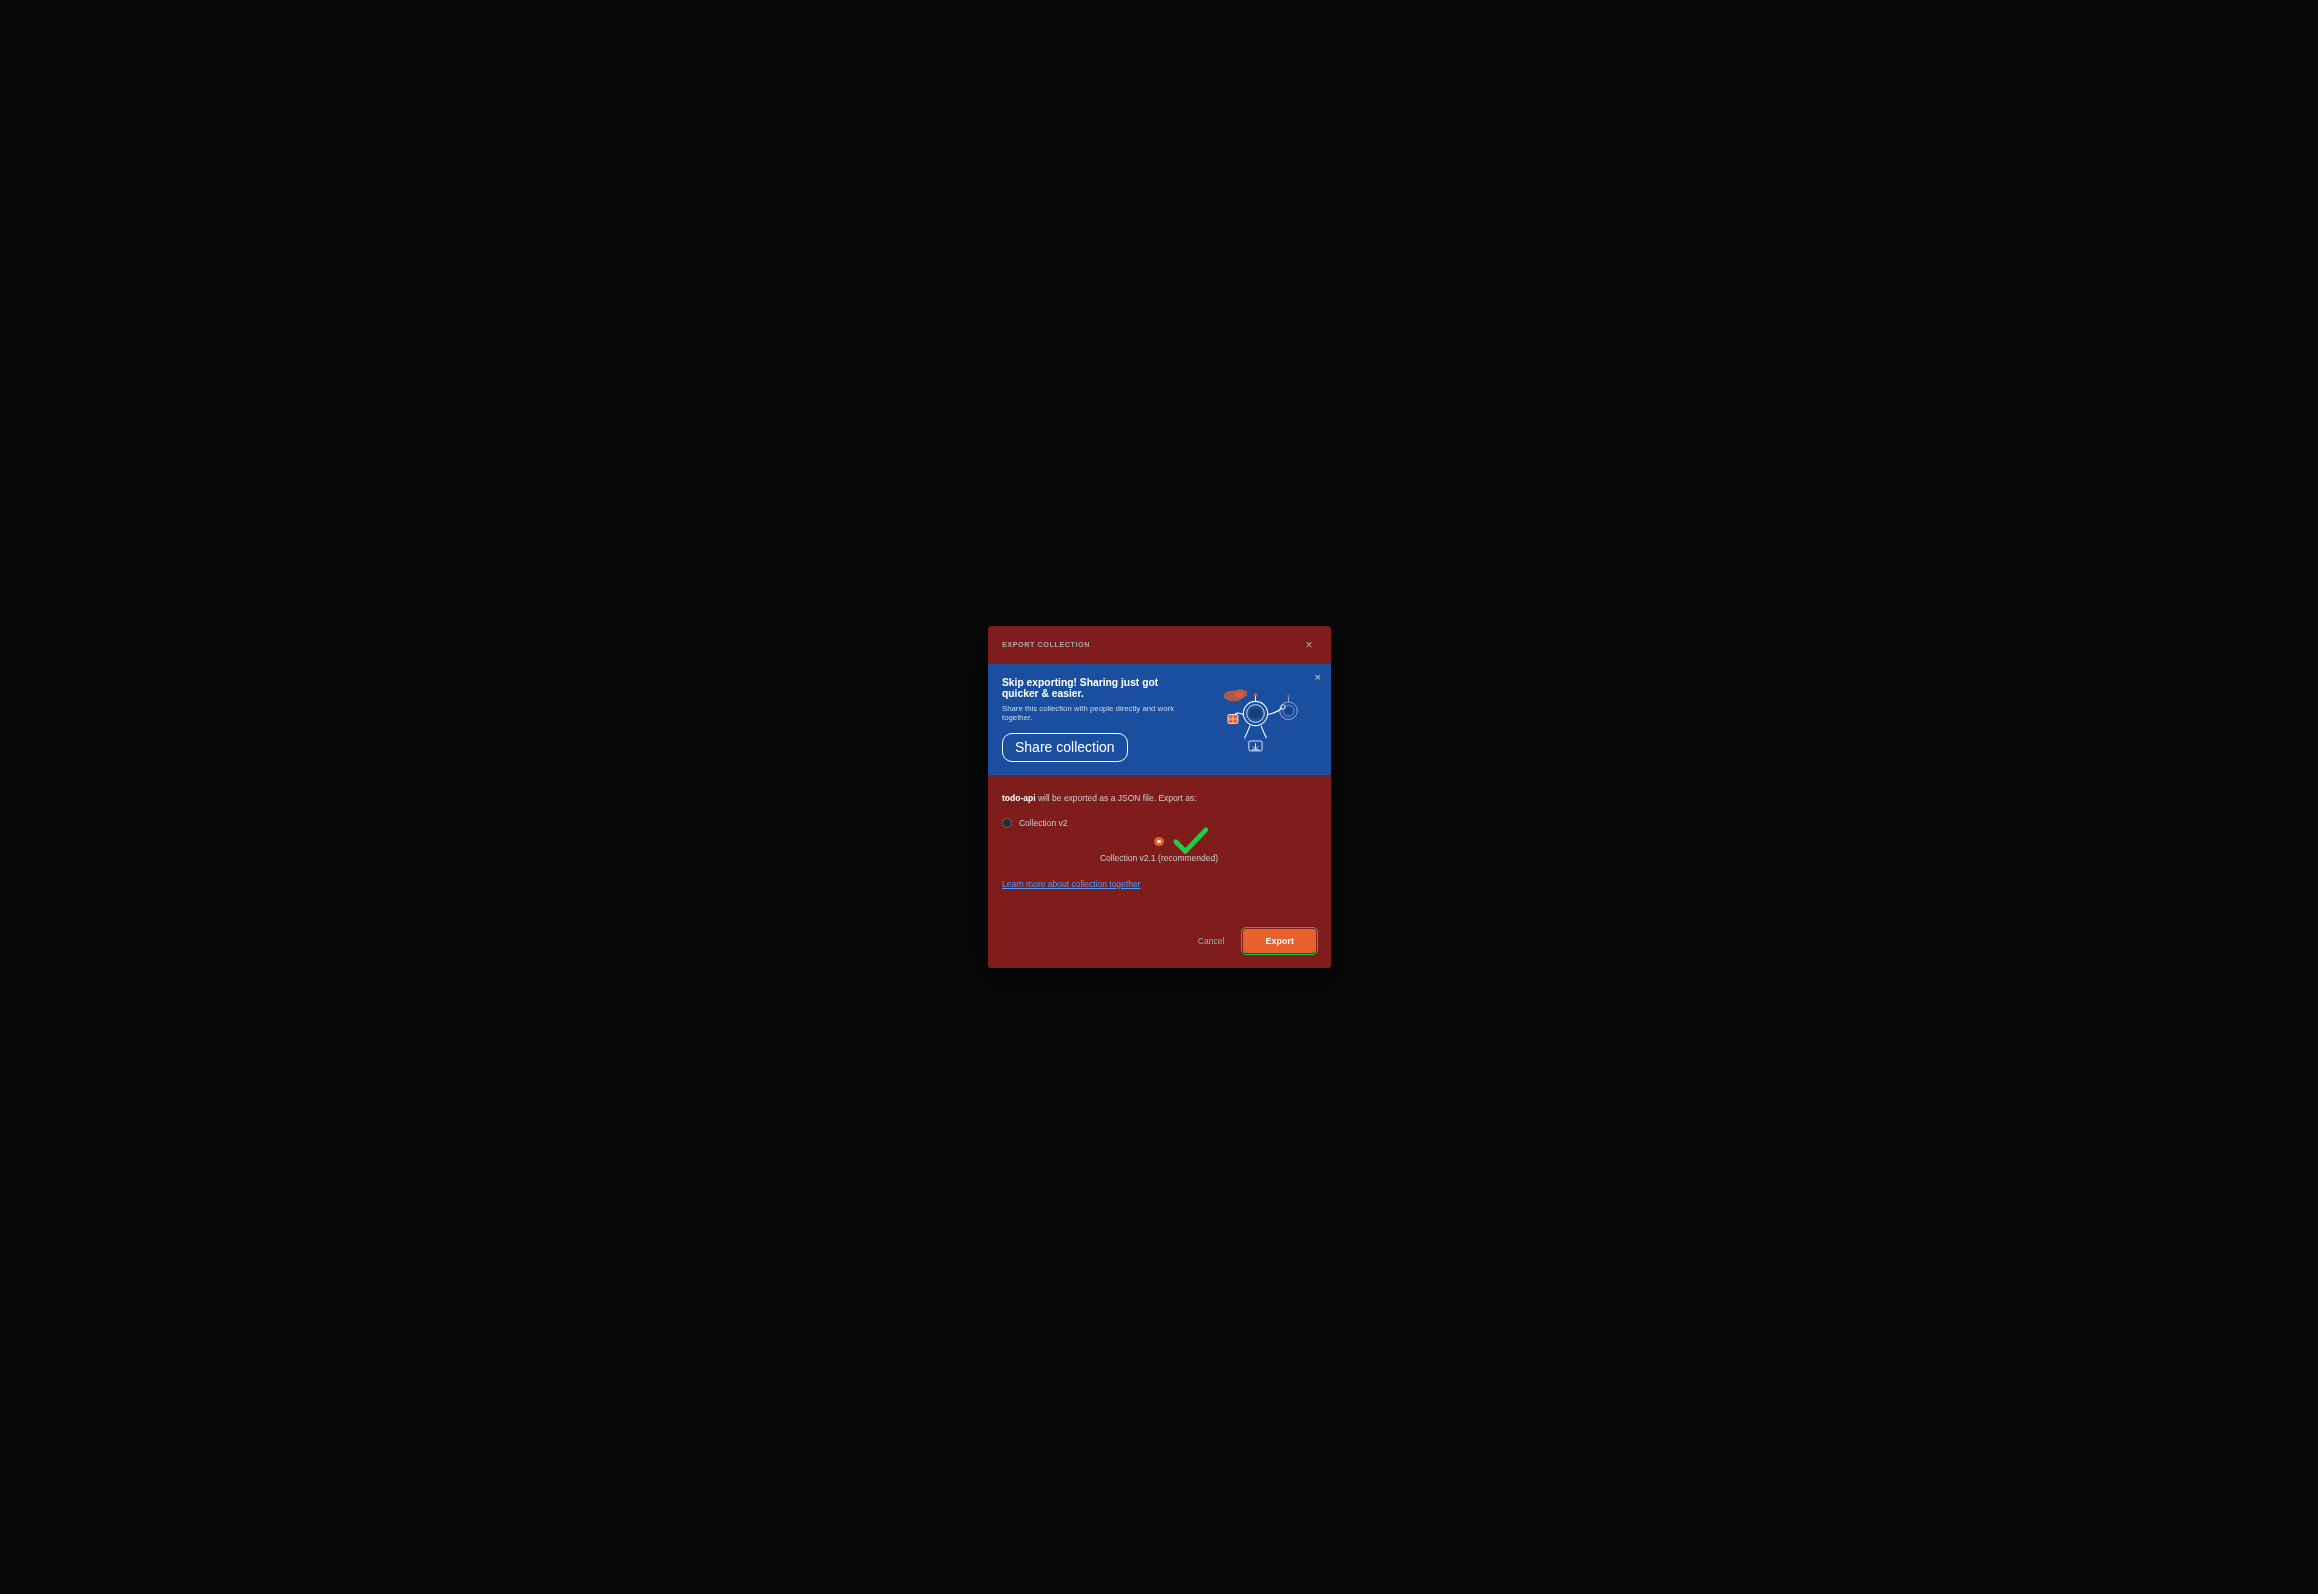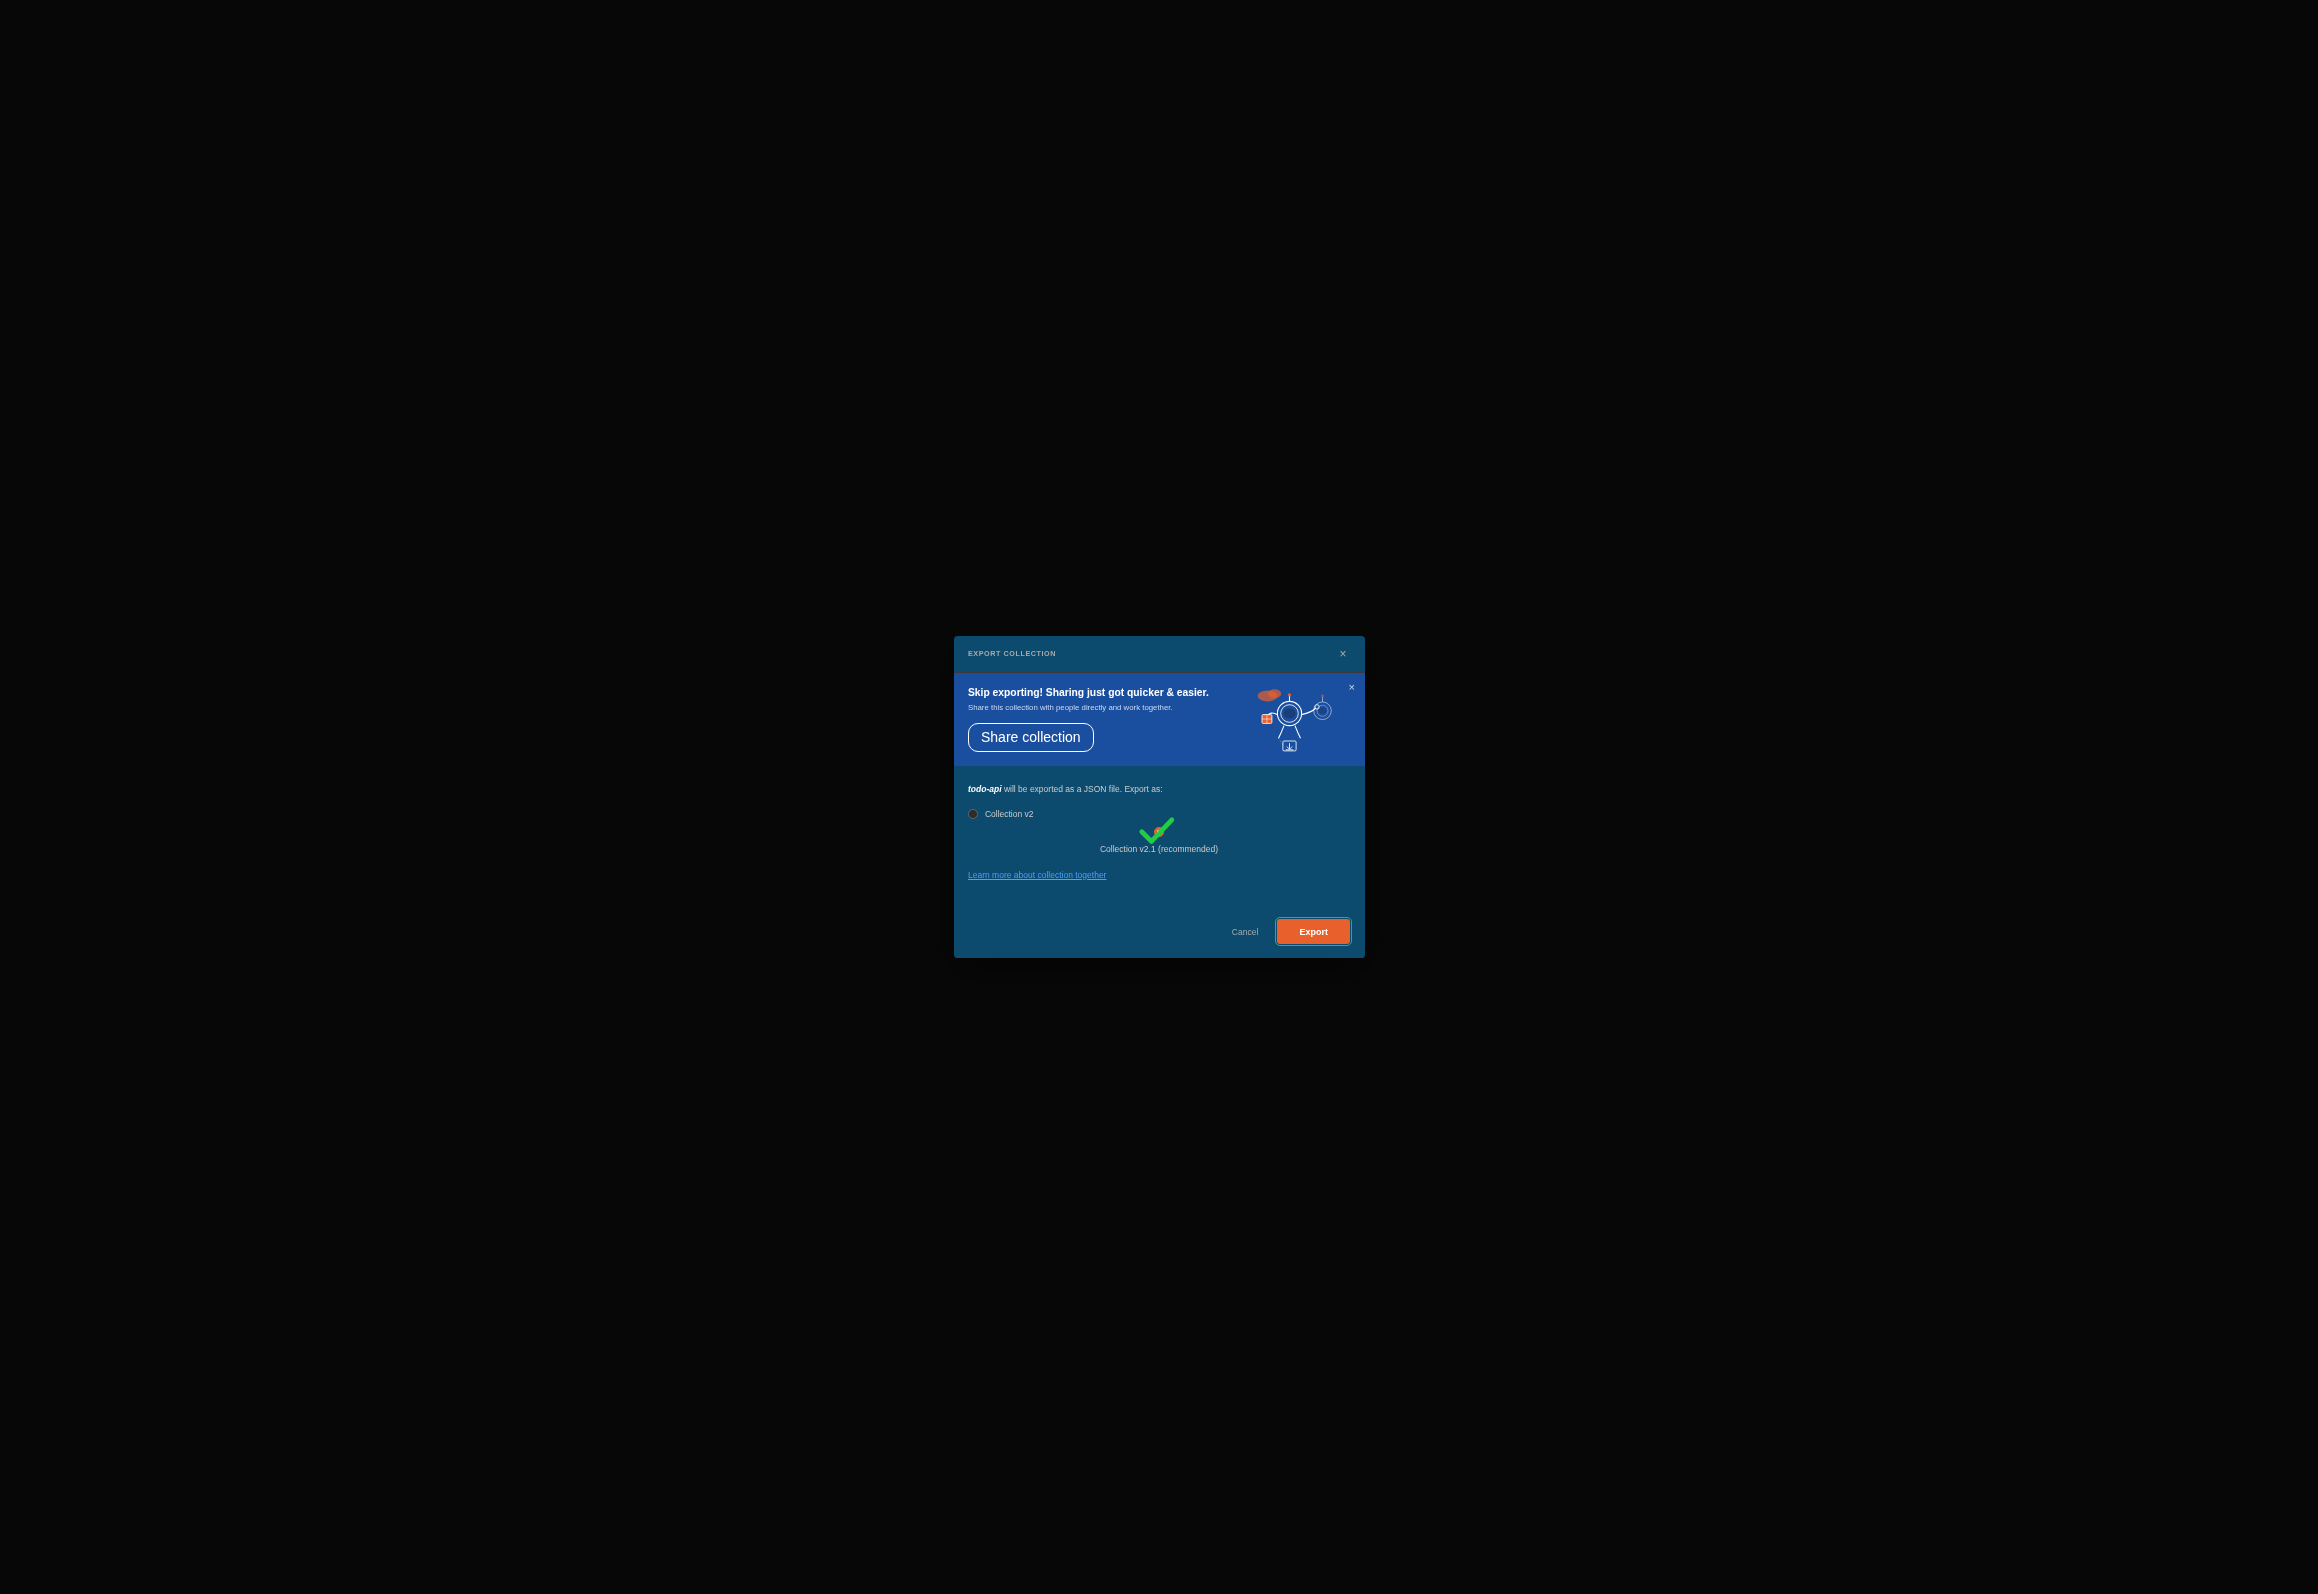--- a/index.html
+++ b/index.html
@@ -16,23 +16,23 @@
     .overlay {
       position: fixed;
       inset: 0;
       background: rgba(0,0,0,0.7);
       display: flex;
       align-items: center;
       justify-content: center;
     }
 
     .modal {
-      background: #0c4a6e;
+      background: #7f1d1d;
       border-radius: 3.6px;
-      width: 411px;
+      width: 343px;
       overflow: hidden;
       box-shadow: 0 12px 36px rgba(0,0,0,0.5);
     }
 
     
     .modal-header {
       display: flex;
       align-items: center;
       justify-content: space-between;
       padding: 11px 14.5px;
@@ -126,21 +126,20 @@
     .export-desc {
       color: #cccccc;
       font-size: 8.5px;
       margin-bottom: 13.3px;
       line-height: 1.5;
     }
 
     .export-desc strong {
       color: #ffffff;
       font-weight: 700;
-      font-style: italic;
     }
 
     .radio-group {
       display: flex;
       flex-direction: column;
       gap: 8.5px;
       margin-bottom: 14.5px;
     }
 
     .radio-item {

